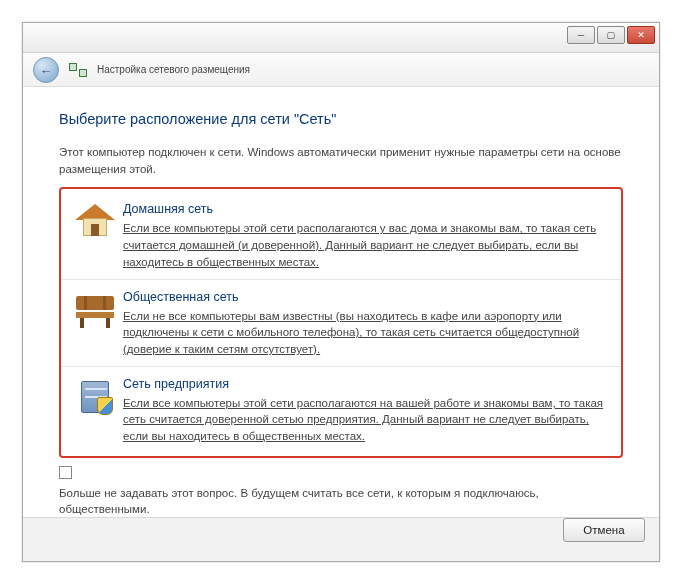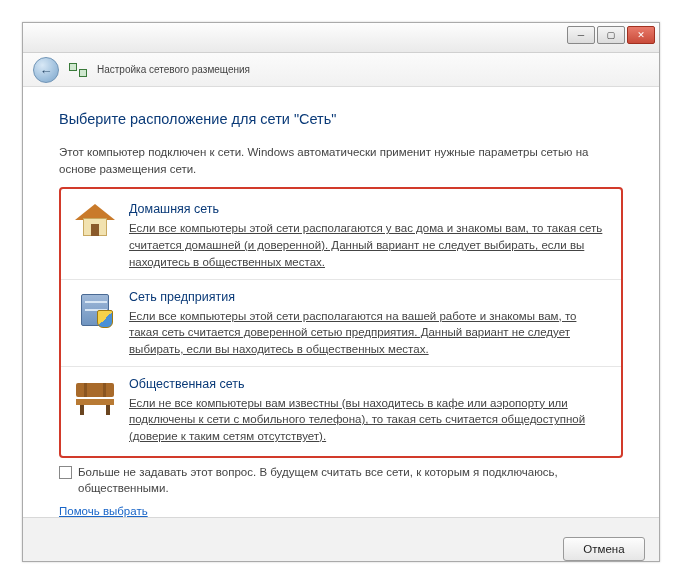--- a/index.html
+++ b/index.html
@@ -79,21 +79,21 @@
   margin-bottom: 14px;
 }
 .intro { color: #444; margin-bottom: 10px; }
 .options {
   border: 2px solid #d23a2a;
   border-radius: 4px;
   padding: 3px 0;
 }
 .option {
   display: flex;
-  gap: 12px;
+  gap: 6px;
   padding: 8px 12px;
   border-bottom: 1px solid #e6e6e6;
   cursor: pointer;
 }
 .option:last-child { border-bottom: none; }
 .opt-icon {
   width: 44px; height: 44px;
   flex-shrink: 0;
   display:flex; align-items:center; justify-content:center;
 }
@@ -138,33 +138,34 @@
   position:absolute;left:2px;top:22px;width:38px;height:6px;background:#b87a34;
 }
 .bench .leg{
   position:absolute;top:28px;width:4px;height:10px;background:#6a4520;
 }
 .bench .leg.l{left:6px;} .bench .leg.r{right:6px;}
 .below-opts {
   margin-top: 6px;
   display:flex; align-items:flex-start; gap:6px;
   color:#444;
+  flex-direction:column;
 }
 .cbox {
   width:13px;height:13px;border:1px solid #888;background:#fff;margin-top:2px;flex-shrink:0;
 }
 .help-link {
   color:#1a66c8; text-decoration:underline; cursor:pointer; margin-top:6px; display:inline-block;
 }
 .button-row {
   position:absolute; left:0; right:0; bottom:0;
   height: 44px;
   border-top:1px solid #d8d8d8;
   background:#f2f2f2;
-  display:flex; align-items:flex-end; justify-content:flex-end;
+  display:flex; align-items:flex-start; justify-content:flex-end;
   padding: 0 14px;
 }
 .btn {
   min-width: 82px; height: 24px;
   border:1px solid #9a9a9a; border-radius:3px;
   background:linear-gradient(#fdfdfd,#e6e6e6);
   font-size:11.5px; color:#222;
   padding:0 12px;
   cursor:pointer;
 }
@@ -185,66 +186,66 @@
   <div class="nav-row">
     <div class="back-btn">
       <span>←</span>
     </div>
     <div class="net-icon"></div>
     <div class="nav-title">Настройка сетевого размещения</div>
   </div>
 
   <div class="content">
     <div class="heading">Выберите расположение для сети "Сеть"</div>
-    <div class="intro">Этот компьютер подключен к сети. Windows автоматически применит нужные параметры сетью на основе размещения сети.</div>
+    <div class="intro">Этот компьютер подключен к сети. Windows автоматически применит нужные параметры сети на основе размещения этой.</div>
 
     <div class="options">
 
       <div class="option">
         <div class="opt-icon">
           <div class="house">
               <div class="roof"></div>
               <div class="wall"></div>
               <div class="door"></div>
             </div>
         </div>
         <div class="opt-body">
           <div class="opt-title">Домашняя сеть</div>
           <div class="opt-desc">Если все компьютеры этой сети располагаются у вас дома и знакомы вам, то такая сеть считается домашней (и доверенной). Данный вариант не следует выбирать, если вы находитесь в общественных местах.</div>
-        </div>
-      </div>
-
-      <div class="option">
-        <div class="opt-icon">
-          <div class="server">
-              <div class="rack"></div>
-              <div class="shield"></div>
-            </div>
-        </div>
-        <div class="opt-body">
-          <div class="opt-title">Сеть предприятия</div>
-          <div class="opt-desc">Если все компьютеры этой сети располагаются на вашей работе и знакомы вам, то такая сеть считается доверенной сетью предприятия. Данный вариант не следует выбирать, если вы находитесь в общественных местах.</div>
         </div>
       </div>
 
       <div class="option">
         <div class="opt-icon">
           <div class="bench">
               <div class="back"></div>
               <div class="seat"></div>
               <div class="leg l"></div>
               <div class="leg r"></div>
             </div>
         </div>
         <div class="opt-body">
           <div class="opt-title">Общественная сеть</div>
           <div class="opt-desc">Если не все компьютеры вам известны (вы находитесь в кафе или аэропорту или подключены к сети с мобильного телефона), то такая сеть считается общедоступной (доверие к таким сетям отсутствует).</div>
         </div>
       </div>
 
+      <div class="option">
+        <div class="opt-icon">
+          <div class="server">
+              <div class="rack"></div>
+              <div class="shield"></div>
+            </div>
+        </div>
+        <div class="opt-body">
+          <div class="opt-title">Сеть предприятия</div>
+          <div class="opt-desc">Если все компьютеры этой сети располагаются на вашей работе и знакомы вам, то такая сеть считается доверенной сетью предприятия. Данный вариант не следует выбирать, если вы находитесь в общественных местах.</div>
+        </div>
+      </div>
+
     </div>
 
     <div class="below-opts">
       <div class="cbox"></div>
       <div>Больше не задавать этот вопрос. В будущем считать все сети, к которым я подключаюсь, общественными.</div>
     </div>
     <span class="help-link">Помочь выбрать</span>
   </div>
 
   <div class="button-row">

